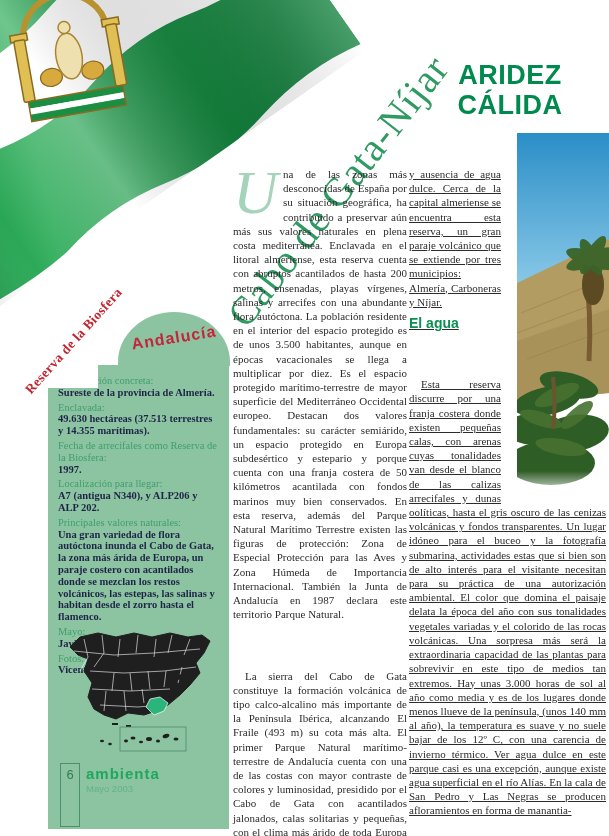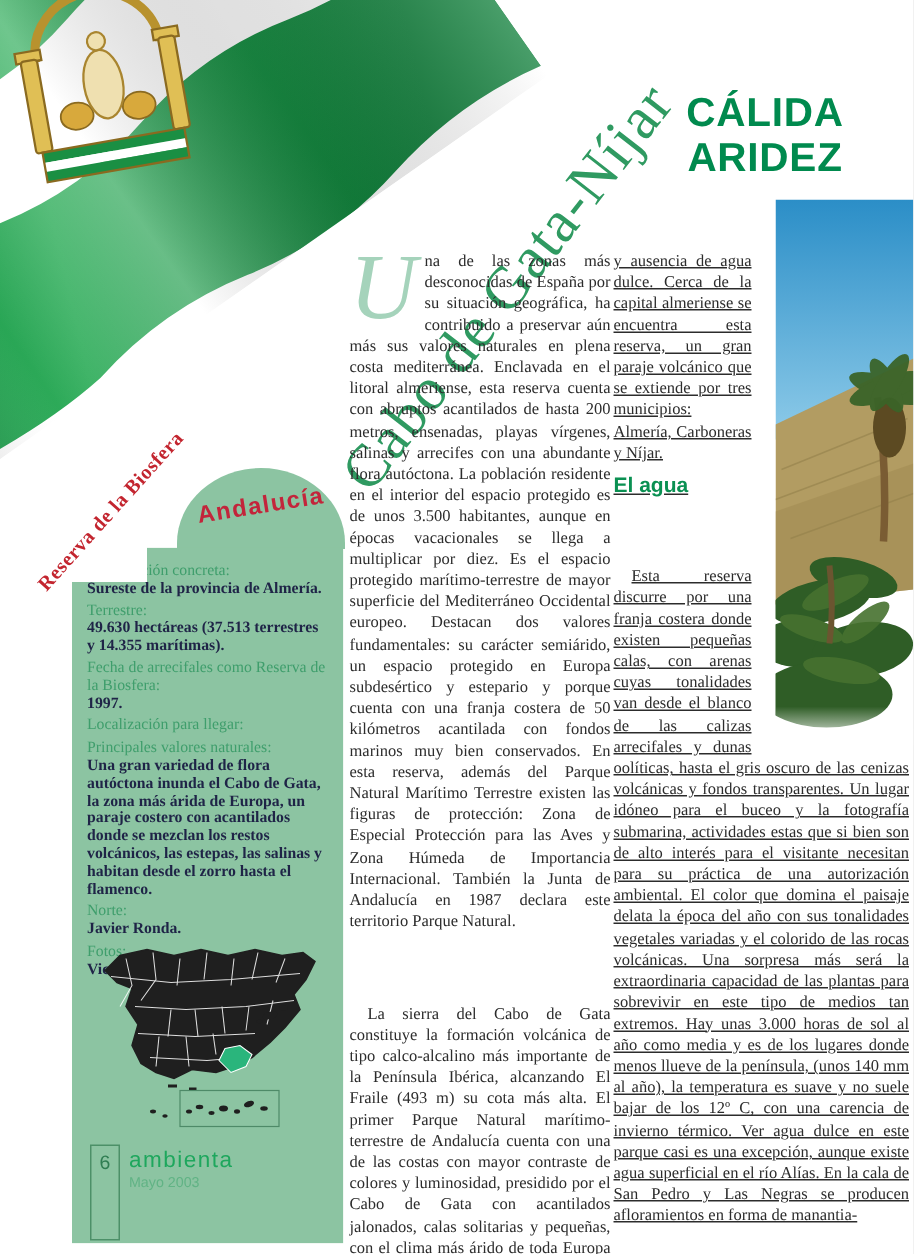--- a/index.html
+++ b/index.html
@@ -37,21 +37,21 @@
   .entry{margin-bottom:3px;}
   .entry .lbl{color:#3f9e6c;}
   .entry .val{color:#1f2447;font-weight:bold;}
 
   .mapwrap{position:absolute;left:6px;top:262px;width:170px;height:132px;}
 
   .footer-num{position:absolute;left:12px;top:398px;width:20px;height:64px;
         border:1px solid #4c9068;box-sizing:border-box;text-align:center;
         font-family:"Liberation Sans",sans-serif;font-size:13px;color:#2f7d52;padding-top:3px;}
   .footer-logo{position:absolute;left:38px;top:400px;font-family:"Liberation Sans",sans-serif;}
-  .footer-logo .mag{font-weight:400;font-size:15px;color:#1ea75d;letter-spacing:1px;}
+  .footer-logo .mag{font-weight:700;font-size:15px;color:#1ea75d;letter-spacing:1px;}
   .footer-logo .issue{font-size:9.5px;color:#61b385;margin-top:1px;}
 
   
   .col{position:absolute;top:167px;font-size:11px;line-height:14.2px;color:#2c2c2c;
         text-align:justify;}
   .col1{left:233px;width:174px;}
   .col2{left:409px;width:197px;text-decoration:underline;}
   .col p{margin:0;}
   .col p.indent{text-indent:12px;margin-top:47px;}
   .dropcap{float:left;width:50px;height:48px;font-style:italic;font-size:62px;line-height:50px;
@@ -104,51 +104,52 @@
           <rect x="-48" y="52" width="96" height="20" fill="none" stroke="#8a6a20" stroke-width="1.5"></rect>
         </g>
       </g>
     </svg>
   </div>
 
   <div class="diag-title">Cabo de Gata-Níjar</div>
   <div class="diag-sub">Reserva de la Biosfera</div>
 
   <div class="headline">
+    <div>ARIDEZ</div>
     <div>CÁLIDA</div>
-    <div>ARIDEZ</div>
   </div>
 
   <div class="region-blob">
     <span>Andalucía</span>
   </div>
 
   <div class="infobox">
     <div class="entries">
       <div class="entry">
         <div class="lbl">Localización concreta:</div>
         <div class="val">Sureste de la provincia de Almería.</div>
       </div>
       <div class="entry">
-        <div class="lbl">Terrestre:</div>
+        <div class="lbl">Enclavada:</div>
         <div class="val">49.630 hectáreas (37.513 terrestres y 14.355 marítimas).</div>
       </div>
       <div class="entry">
         <div class="lbl">Fecha de arrecifales como Reserva de la Biosfera:</div>
         <div class="val">1997.</div>
       </div>
       <div class="entry">
         <div class="lbl">Localización para llegar:</div>
+        <div class="val">A7 (antigua N340), y ALP206 y ALP 202.</div>
       </div>
       <div class="entry">
         <div class="lbl">Principales valores naturales:</div>
         <div class="val">Una gran variedad de flora autóctona inunda el Cabo de Gata, la zona más árida de Europa, un paraje costero con acantilados donde se mezclan los restos volcánicos, las estepas, las salinas y habitan desde el zorro hasta el flamenco.</div>
       </div>
       <div class="entry">
-        <div class="lbl">Norte:</div>
+        <div class="lbl">Mayo:</div>
         <div class="val">Javier Ronda.</div>
       </div>
       <div class="entry">
         <div class="lbl">Fotos:</div>
         <div class="val">Vicente González.</div>
       </div>
     </div>
 
     <div class="mapwrap">
       <svg width="170" height="132" viewBox="0 0 170 132">

